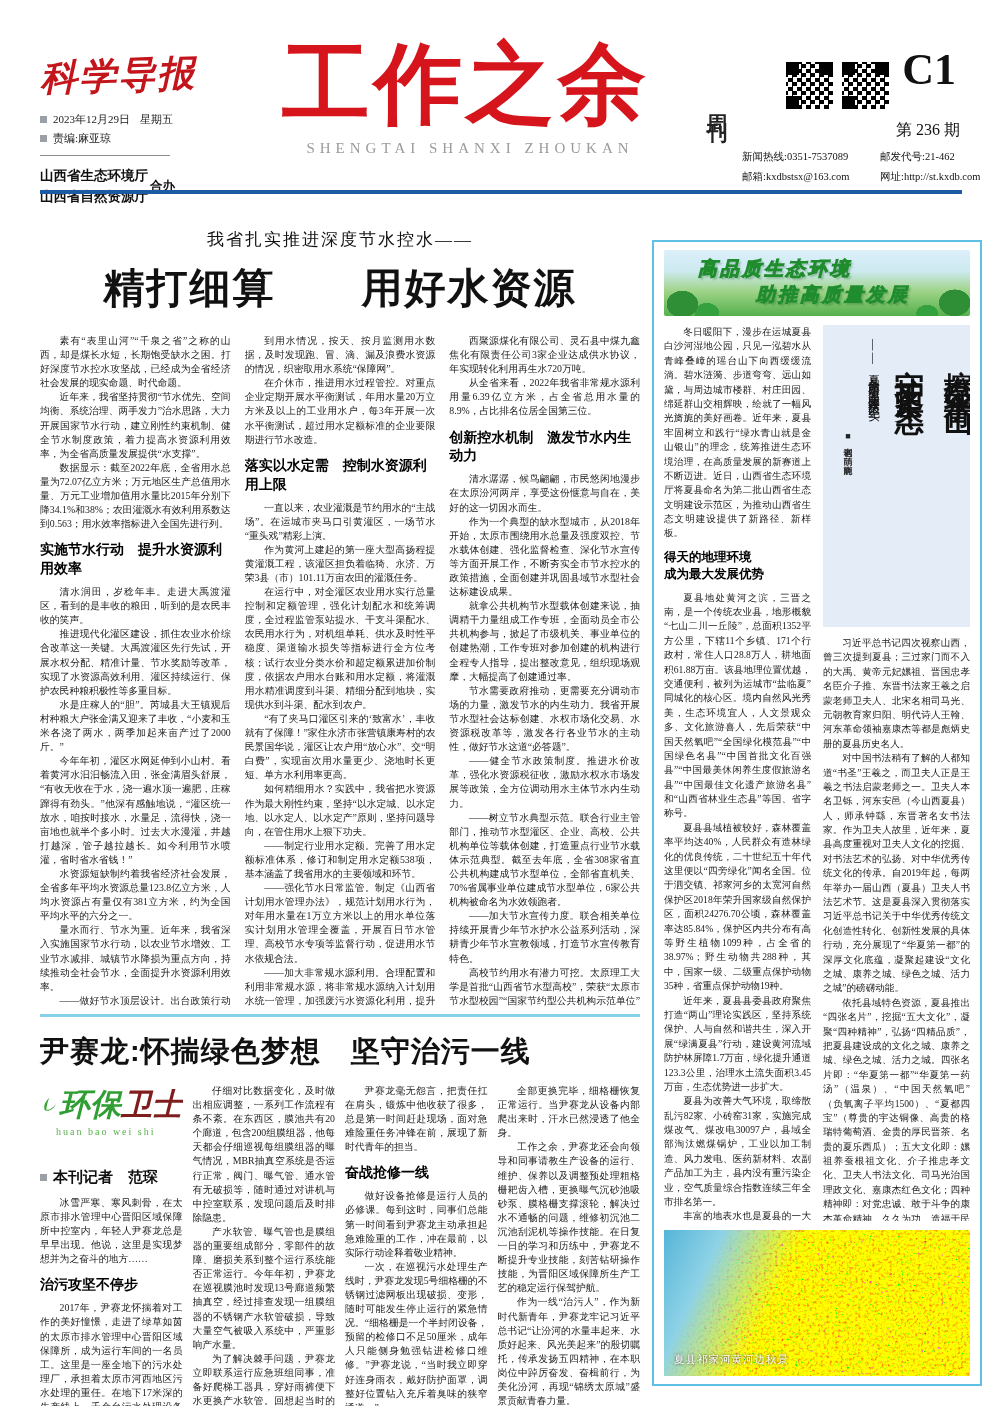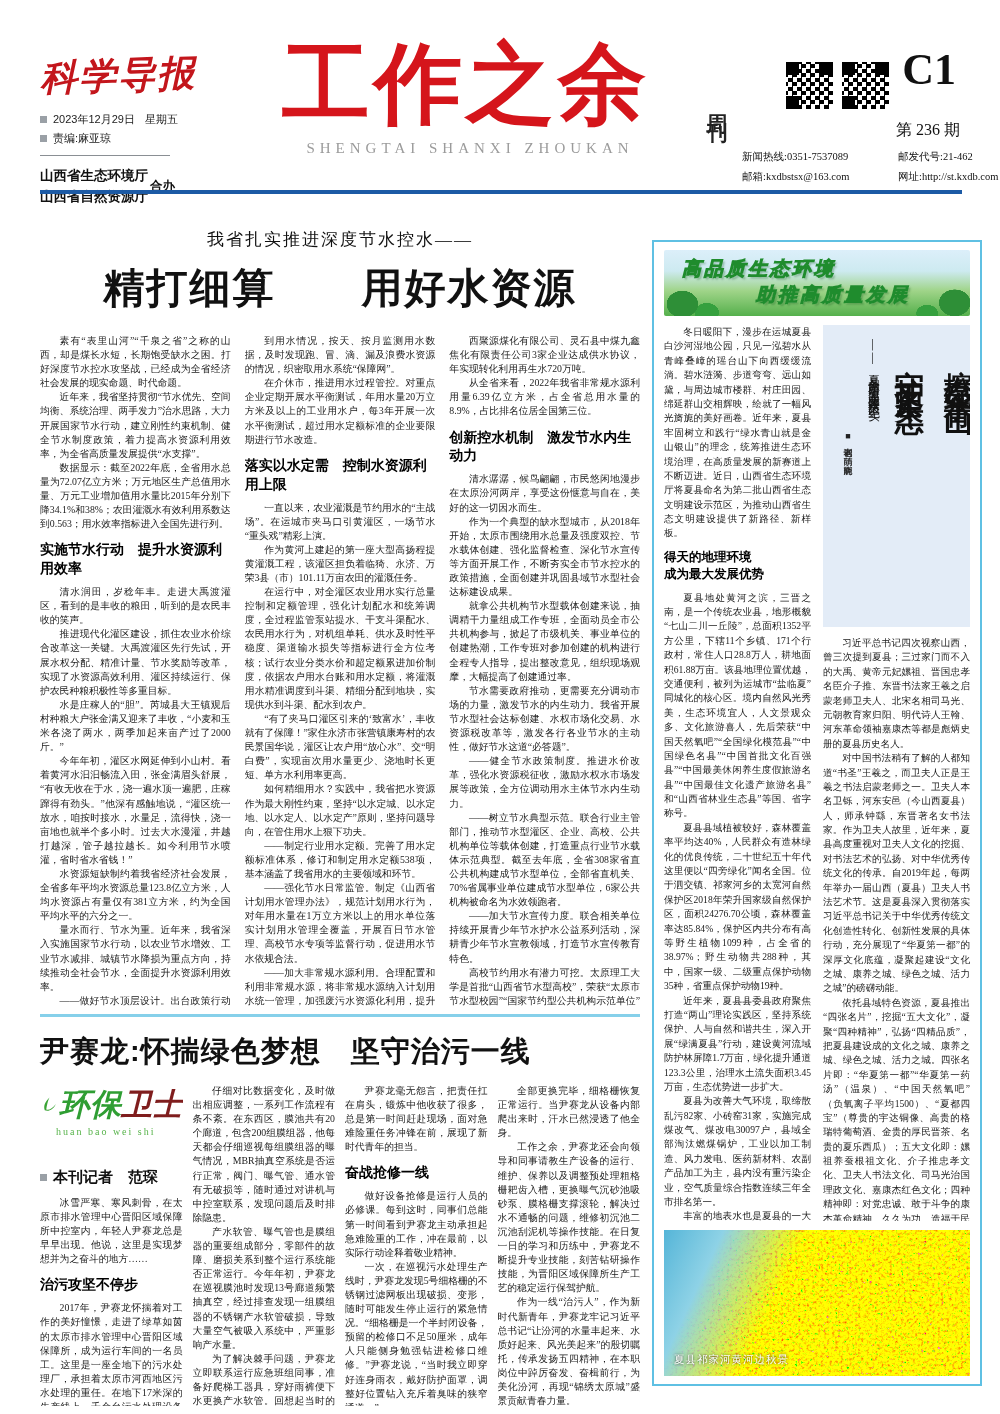--- a/index.html
+++ b/index.html
@@ -2,21 +2,21 @@
 <html lang="zh"><head>
 <meta charset="utf-8">
 <style>
   html,body{margin:0;padding:0;background:#e8e8e8;}
   #page{position:relative;width:1000px;height:1414px;background:#fff;margin:0 auto;overflow:hidden;
         font-family:"Liberation Serif",serif;color:#111;}
   
   .mast-left{position:absolute;left:40px;top:50px;width:220px;}
   .mast-logo{font-size:37px;font-weight:900;font-style:italic;color:#c3161c;
              font-family:"Liberation Serif",serif;letter-spacing:2px;transform:rotate(-2deg);}
-  .mast-meta{margin-top:12px;font-size:11px;font-family:Liberation Sans, sans-serif;color:#222;}
+  .mast-meta{margin-top:12px;font-size:11px;font-family:Liberation Serif, serif;color:#222;}
   .mast-meta .row{margin-top:4px;display:flex;align-items:center;}
   .sq{display:inline-block;width:7px;height:7px;background:#9aa0a6;margin-right:6px;flex:none;}
   .wk{margin-left:10px;}
   .mast-rule{width:130px;border-top:1px solid #8a8f94;margin:9px 0 10px;}
   .organizers{display:flex;align-items:center;font-size:13.5px;font-weight:600;}
   .org-names div{line-height:1.55;}
   .org-suffix{margin-left:2px;font-size:12.5px;}
   .mast-center{position:absolute;left:255px;top:40px;width:470px;text-align:center;}
   .paper-title{font-size:88px;line-height:1.02;color:#d5151b;font-weight:900;letter-spacing:4px;
                white-space:nowrap;padding-right:48px;}
@@ -32,21 +32,21 @@
         linear-gradient(#fff,#fff) 37px 3px/7px 7px no-repeat,
         linear-gradient(#000,#000) 39px 5px/3px 3px no-repeat,
         linear-gradient(#000,#000) 0 34px/13px 13px no-repeat,
         linear-gradient(#fff,#fff) 3px 37px/7px 7px no-repeat,
         linear-gradient(#000,#000) 5px 39px/3px 3px no-repeat,
         conic-gradient(#000 25%,#fff 0 50%,#000 0 75%,#fff 0) 2px 2px/9px 9px;}
   .qr1{left:786px;} .qr2{left:842px;}
   .edition{position:absolute;right:44px;top:44px;font-size:44px;font-weight:bold;}
   .issue-no{position:absolute;right:40px;top:120px;font-size:16px;}
   .contact{position:absolute;left:742px;top:147px;font-size:10.5px;line-height:1.9;
-           display:grid;grid-template-columns:138px auto;column-gap:18px;}
+           display:grid;grid-template-columns:138px auto;column-gap:0;}
   .header-rule{position:absolute;left:40px;top:190px;width:922px;height:4px;background:#1c5aa5;}
   
   .main-article{position:absolute;left:40px;top:228px;width:600px;}
   .kicker{text-align:center;font-size:17px;letter-spacing:2px;}
   .main-headline{text-align:center;font-size:41px;font-weight:900;letter-spacing:2px;margin-top:10px;
                  font-family:"Liberation Sans",sans-serif;}
   .cols{display:flex;gap:14px;margin-top:18px;overflow:hidden;}
   .cols-main{height:672px;}
   .colx{flex:1;min-width:0;overflow:hidden;}
   p.art{font-size:9.8px;line-height:1.44;text-align:justify;text-indent:2em;margin:0;color:#1a1a1a;}
@@ -70,21 +70,21 @@
   .banner{height:66px;position:relative;overflow:hidden;border-radius:2px;
           background:
             radial-gradient(26px 22px at 6% 82%,#2e8f37 60%,transparent 61%),
             radial-gradient(20px 16px at 14% 95%,#35a03e 60%,transparent 61%),
             radial-gradient(26px 22px at 95% 80%,#2e8f37 60%,transparent 61%),
             radial-gradient(18px 14px at 86% 96%,#35a03e 60%,transparent 61%),
             linear-gradient(180deg,#dcefFA 0%,#cdeaf0 32%,#9fd488 62%,#55b04c 100%);}
   .banner-l{position:relative;z-index:2;font-weight:900;font-style:italic;font-size:19px;color:#fff;
             letter-spacing:3px;line-height:1.35;font-family:"Liberation Sans",sans-serif;
             -webkit-text-stroke:1px #1f8c2d;text-shadow:2px 2px 2px rgba(20,90,30,.35);}
-  .banner-l1{margin:6px 0 0 18px;} .banner-l2{margin-left:92px;}
+  .banner-l1{margin:6px 0 0 34px;} .banner-l2{margin-left:92px;}
   .sb-cols{display:flex;gap:12px;height:896px;overflow:hidden;margin-top:9px;}
   .sb-col{flex:1;min-width:0;overflow:hidden;}
   .sb-col p.art{font-size:9.6px;line-height:1.5;}
   .vt{height:302px;background:#e3ecf7;writing-mode:vertical-rl;padding:14px 6px;box-sizing:border-box;
       margin-bottom:9px;}
   .vt-big{font-size:29px;font-weight:900;letter-spacing:7px;padding-block:0;
           padding-inline-start:8px;margin-left:9px;font-family:"Liberation Serif",serif;}
   .vt-sub{font-size:11.5px;letter-spacing:2px;margin-left:12px;}
   .vt-byline{font-size:9px;margin-left:12px;padding-inline-start:92px;color:#222;}
   .photo{height:146px;position:relative;overflow:hidden;margin-top:9px;}

